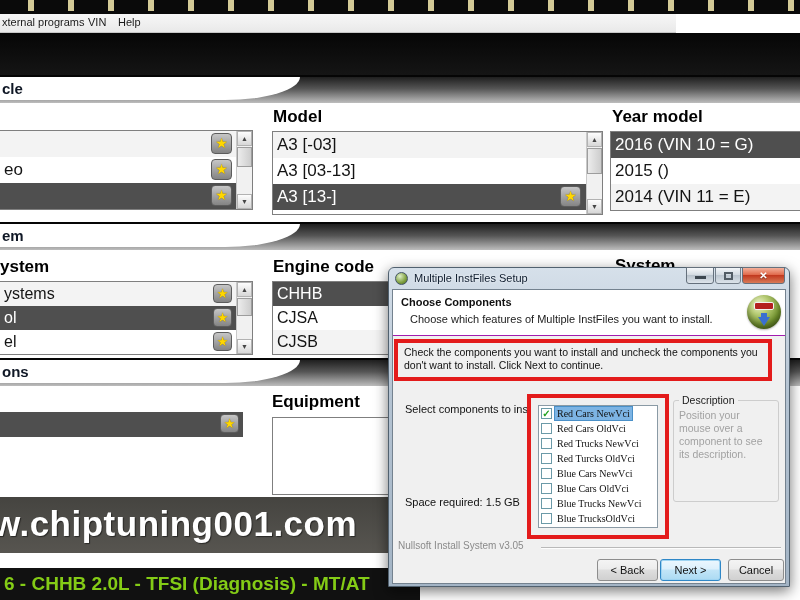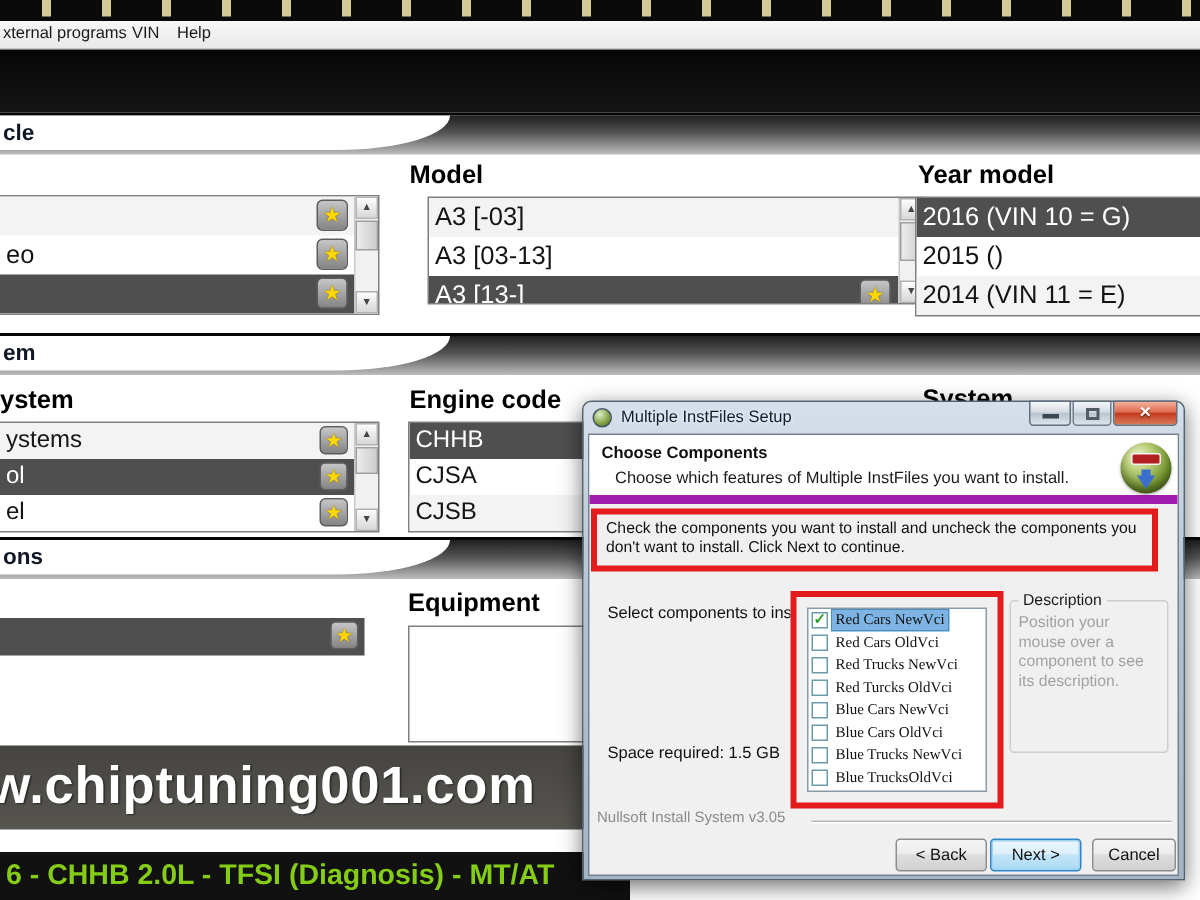--- a/index.html
+++ b/index.html
@@ -4,21 +4,21 @@
 <style>
   * { margin:0; padding:0; box-sizing:border-box; }
   body { background:#666; font-family:"Liberation Sans", sans-serif; }
   #screen { position:relative; width:800px; height:600px; background:#fff; overflow:hidden;
             font-family:"Liberation Sans", sans-serif; }
 
   
   .topstrip { position:absolute; left:0; top:0; width:800px; height:14px; background:#0a0a0a; }
   .topstrip .marks { position:absolute; left:0; top:0; width:800px; height:11px;
       background:repeating-linear-gradient(to right,transparent 0 28px,#d3ca97 28px 34px,transparent 34px 40px); }
-  .menubar { position:absolute; left:0; top:14px; width:800px; height:19px;
+  .menubar { position:absolute; left:0; top:14px; width:676px; height:19px;
       background:linear-gradient(#f7f7f7,#e9e9e9); border-bottom:1px solid #c6c6c6; }
   .menubar span { position:absolute; top:2px; font-size:11px; color:#1a1a1a; }
   .blackband { position:absolute; left:0; top:33px; width:800px; height:42px;
       background:linear-gradient(#060606,#151515); }
 
   
   .band { position:absolute; left:0; width:800px; height:28px;
       background:linear-gradient(180deg,#1f1f1f 0%,#555 45%,#bdbdbd 100%);
       border-top:2px solid #050505; }
   .band .tab { position:absolute; left:0; top:0; width:300px; height:23px; background:#fff;
@@ -78,21 +78,21 @@
   .capbtn.max { right:48px; width:26px; opacity:.85; }
   .capbtn.close { right:4px; width:43px;
       background:linear-gradient(#f4b09a,#e06a4c 45%,#c23a20 50%,#d87a56);
       color:#fff; font-size:10px; line-height:15px; font-weight:bold; text-shadow:0 1px 1px rgba(0,0,0,.4); }
   .glyph-min { position:absolute; left:8px; bottom:4px; width:11px; height:3px; background:#3c464f; }
   .glyph-max { position:absolute; left:8px; top:4px; width:9px; height:8px; border:2px solid #3c464f; }
 
   .client { position:absolute; left:3px; top:21px; width:394px; height:295px;
       background:#f0f0f0; border:1px solid #74828f; }
   .dlg-header { position:absolute; left:0; top:0; width:392px; height:46px; background:#fff;
-      border-bottom:6px solid #a21caf; }
+      border-bottom:1px solid #a21caf; }
   .dlg-title { position:absolute; left:8px; top:6px; font-size:11px; font-weight:bold; color:#101010; }
   .dlg-sub { position:absolute; left:17px; top:23px; font-size:11px; color:#1a1a1a; white-space:nowrap; }
   .nsis-icon { position:absolute; left:354px; top:5px; width:34px; height:34px; border-radius:50%;
       background:radial-gradient(circle at 35% 28%,#eef4d0 0%,#b7cc74 30%,#70922c 65%,#435f18 100%);
       box-shadow:inset 0 -4px 6px rgba(0,0,0,.35), 0 1px 2px rgba(0,0,0,.3); }
   .nsis-banner { position:absolute; left:7px; top:7px; width:20px; height:8px; background:#b42020;
       border:1px solid #f2f2f2; border-radius:2px; }
   .nsis-arrow { position:absolute; left:11px; bottom:3px; width:0; height:0;
       border-left:6px solid transparent; border-right:6px solid transparent; border-top:9px solid #3a6fd0; }
   .nsis-stem { position:absolute; left:14px; bottom:11px; width:6px; height:5px; background:#3a6fd0; }
@@ -169,21 +169,21 @@
       <div class="star-btn" style="right:5px"></div>
     </div>
     <div class="vscroll">
       <div class="varrow up"></div>
       <div class="vthumb" style="top:16px; height:20px"></div>
       <div class="varrow down"></div>
     </div>
   </div>
 
   <div class="hdr" style="left:273px; top:107px">Model</div>
-  <div class="listbox" style="left:285px; top:131px; width:331px; height:72px">
+  <div class="listbox" style="left:272px; top:131px; width:331px; height:84px">
     <div class="row alt" style="width:313px">
       <span>A3 [-03]</span>
     </div>
     <div class="row" style="width:313px">
       <span>A3 [03-13]</span>
     </div>
     <div class="row sel" style="width:313px">
       <span>A3 [13-]</span>
       <div class="star-btn" style="right:5px"></div>
     </div>

